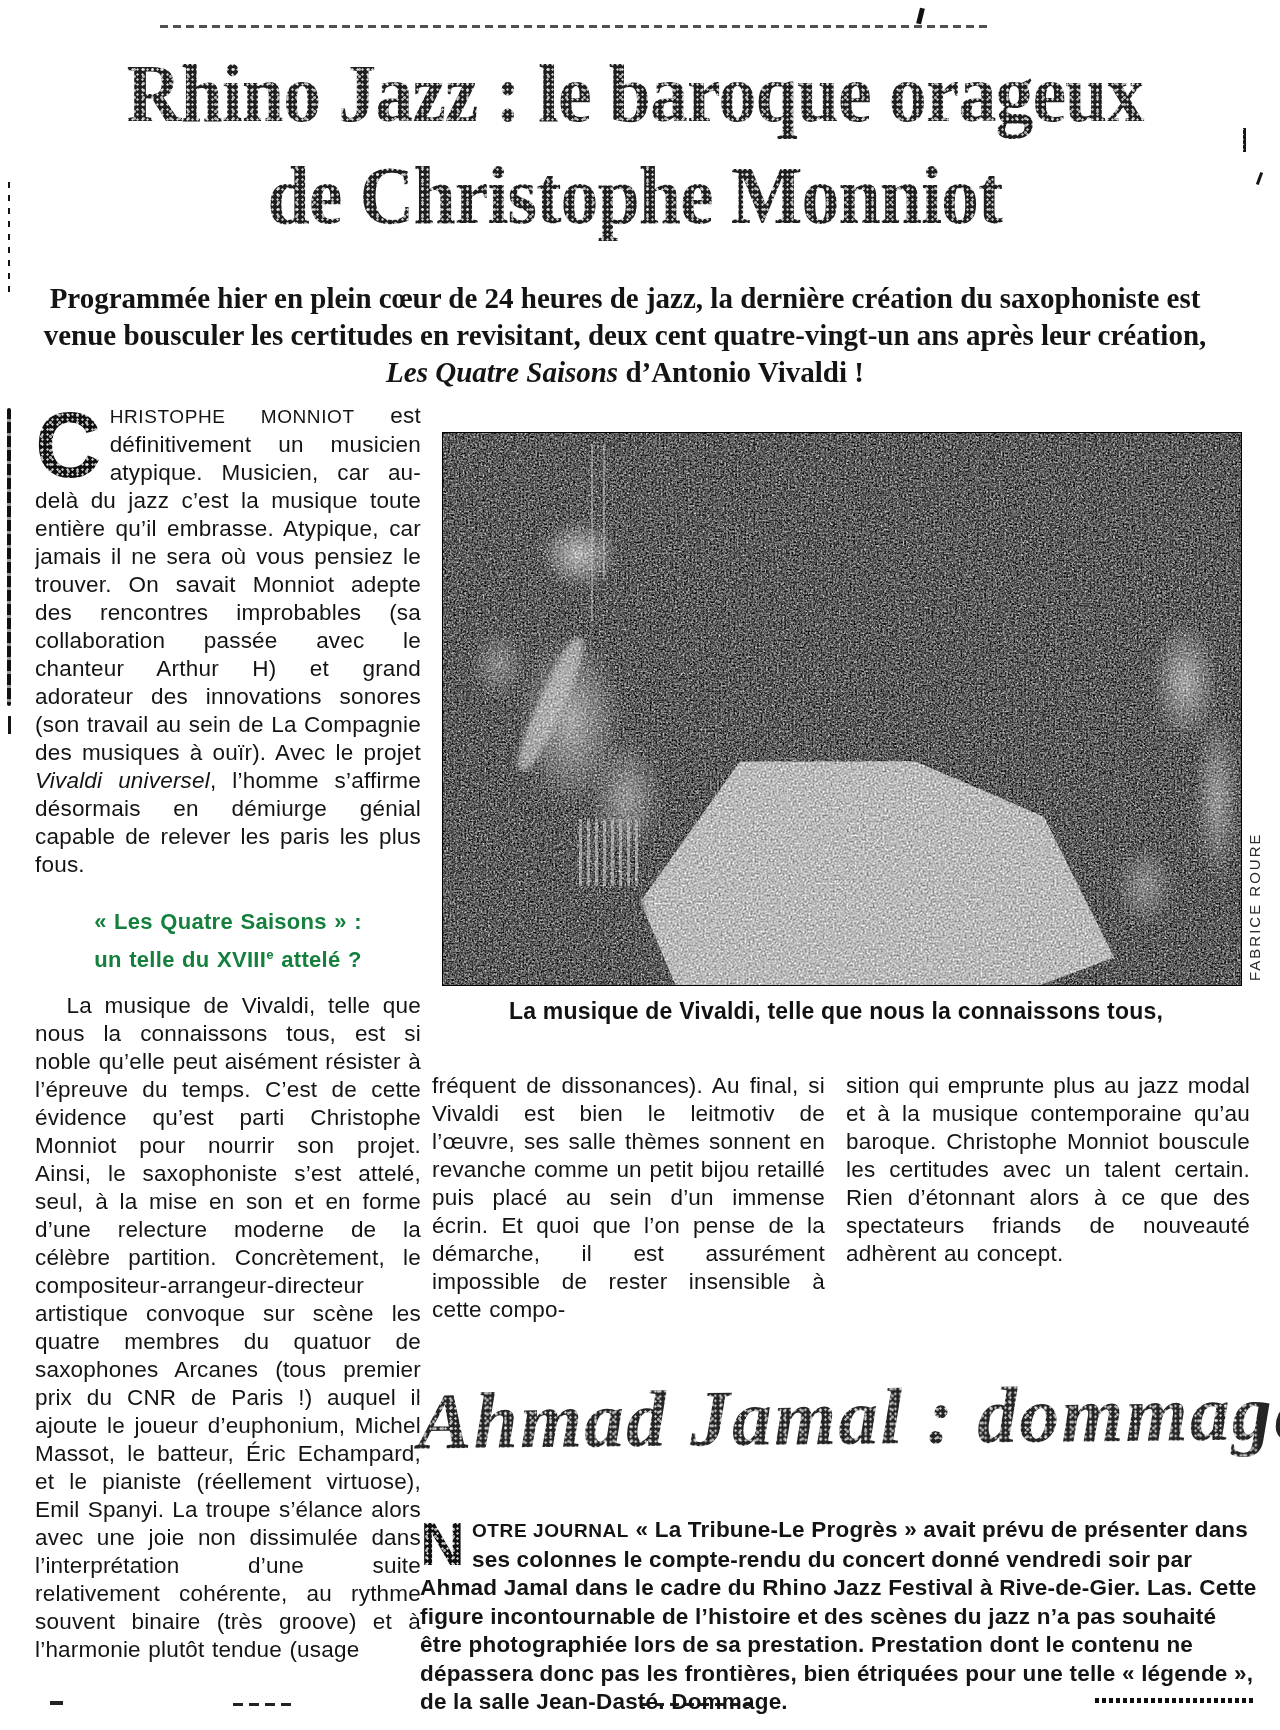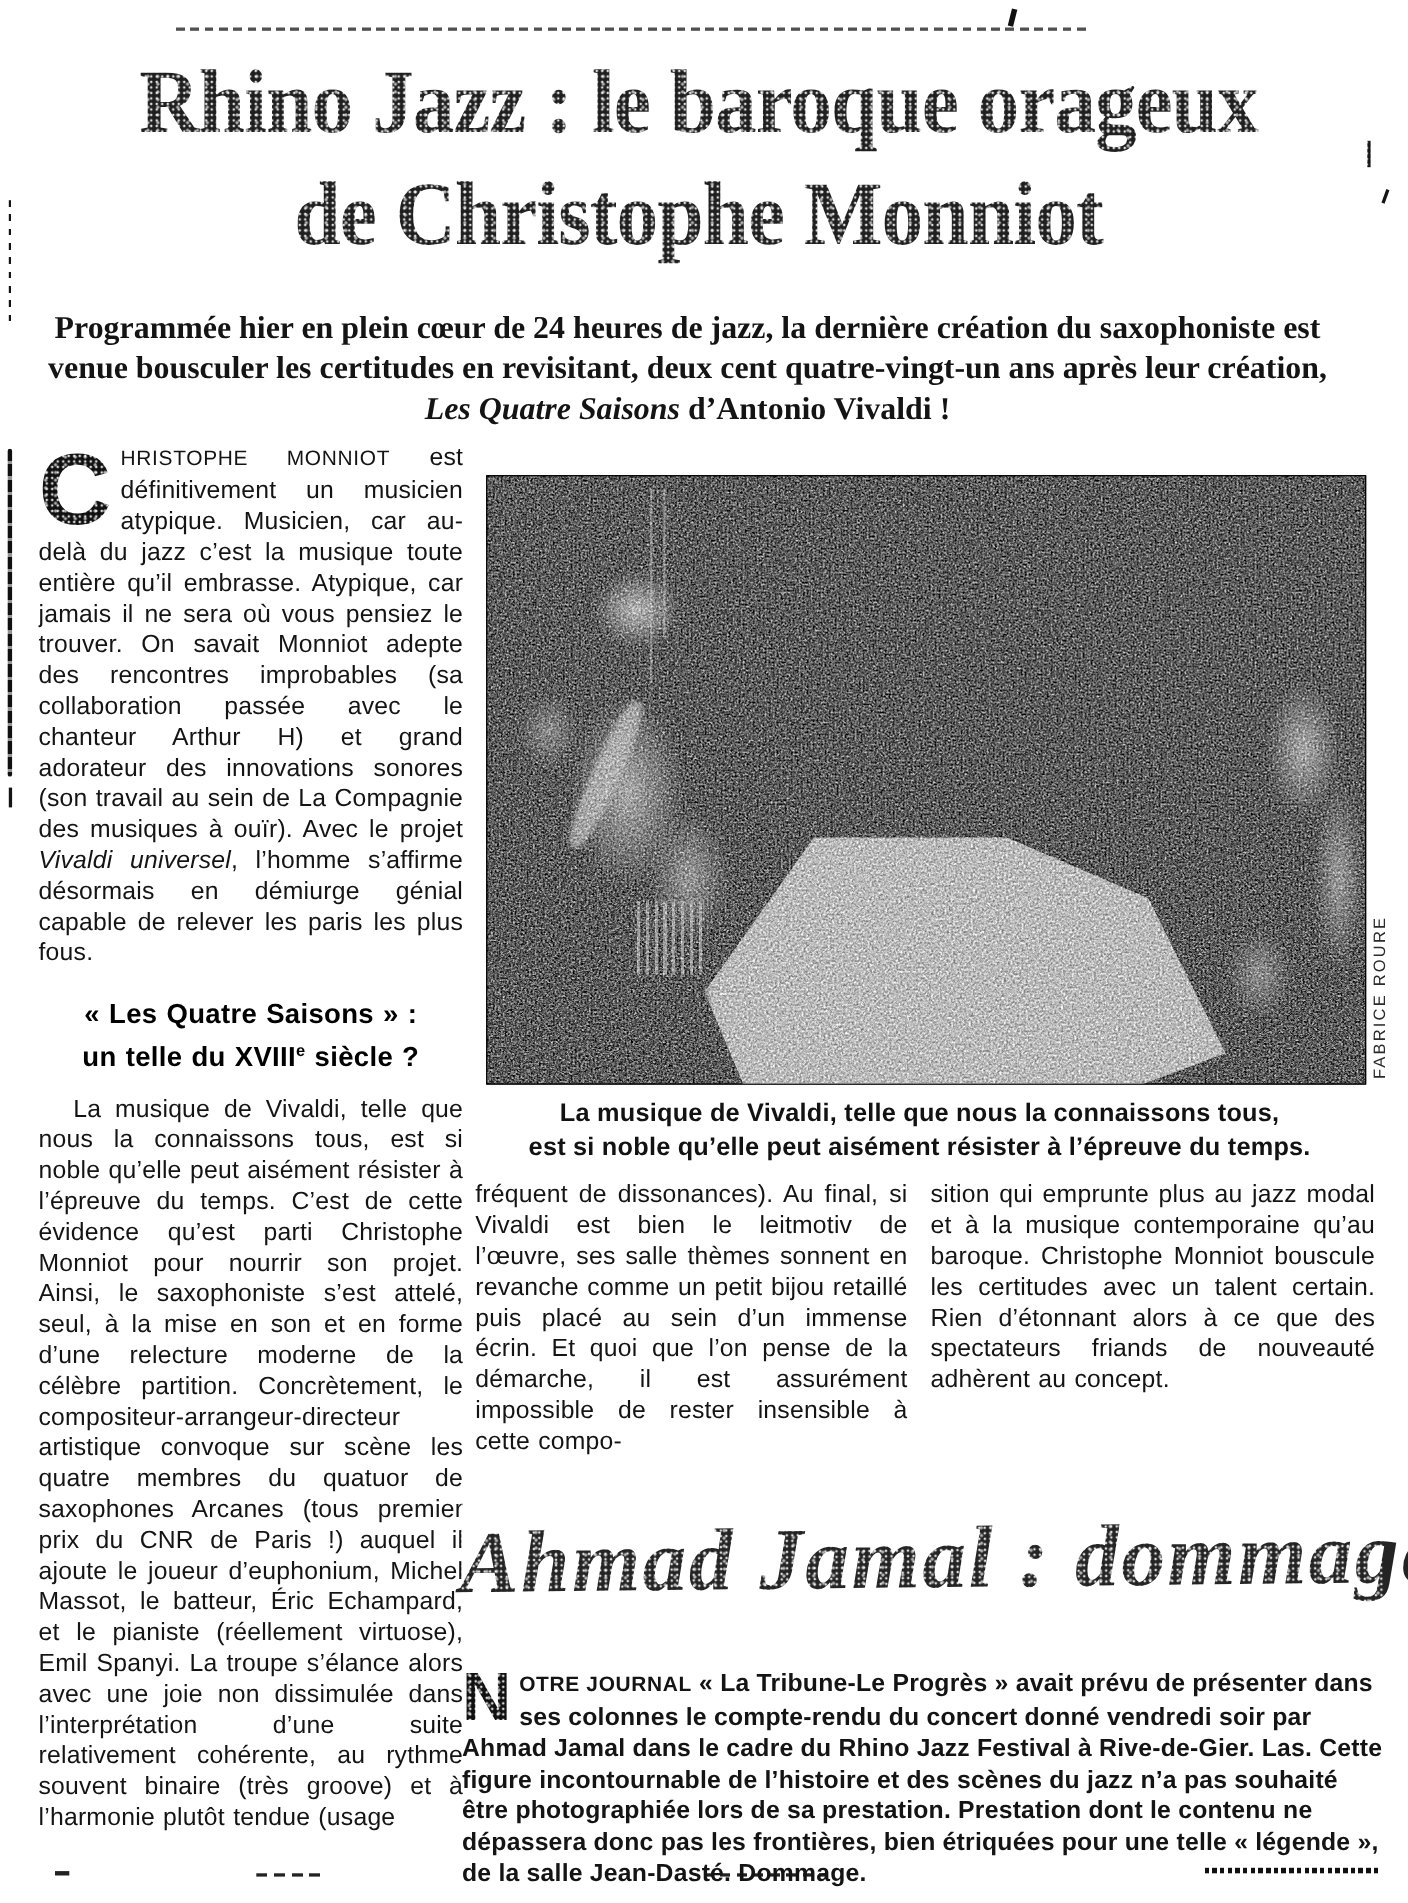--- a/index.html
+++ b/index.html
@@ -67,21 +67,21 @@
   .indent{text-indent:1.4em;}
 
   .dropcap{
     float:left;font-family:"Liberation Sans",sans-serif;font-weight:700;
     font-size:92px;line-height:78px;padding:4px 8px 0 0;color:#101010;
   }
   .lead-caps{font-size:19px;letter-spacing:.6px;font-weight:400;text-align:center;}
 
   .subhead{
     margin:26px 0 16px;text-align:center;font-weight:700;
-    font-size:25px;line-height:33px;letter-spacing:.3px;color:#000000;text-indent:0;
+    font-size:22px;line-height:33px;letter-spacing:.3px;color:#15803d;text-indent:0;
   }
   .subhead sup{font-size:60%;vertical-align:super;}
 
   .signature{text-align:right;margin-top:14px !important;padding-right:6px;
     font-size:22px;letter-spacing:1px;}
 
   
   .photo{
     position:absolute;left:442px;top:432px;width:798px;height:552px;
     background:#070707;overflow:hidden;border:1px solid #000;
@@ -171,21 +171,21 @@
     <span class="hl">de Christophe Monniot</span>
   </h1>
 
   <p class="standfirst"><span>Programmée hier en plein cœur de 24 heures de jazz, la dernière création du saxophoniste est venue bousculer les certitudes en revisitant, deux cent quatre-vingt-un ans après leur création, </span><span class="it">Les Quatre Saisons</span><span> d’Antonio Vivaldi !</span></p>
 
   <div class="col col1">
     <p class="para"><span class="dropcap halftone">C</span><span class="lead-caps">HRISTOPHE MONNIOT</span><span> est définitivement un musicien atypique. Musicien, car au-delà du jazz c’est la musique toute entière qu’il embrasse. Atypique, car jamais il ne sera où vous pensiez le trouver. On savait Monniot adepte des rencontres improbables (sa collaboration passée avec le chanteur Arthur H) et grand adorateur des innovations sonores (son travail au sein de La Compagnie des musiques à ouïr). Avec le projet </span><span class="it">Vivaldi universel</span><span>, l’homme s’affirme désormais en démiurge génial capable de relever les paris les plus fous.</span></p>
 
     <h2 class="subhead">
       <span>« Les Quatre Saisons » :</span><br>
-      <span>un telle du XVIII</span><sup>e</sup><span> siècle ?</span>
+      <span>un telle du XVIII</span><sup>e</sup><span> attelé ?</span>
     </h2>
 
     <p class="para indent">La musique de Vivaldi, telle que nous la connaissons tous, est si noble qu’elle peut aisément résister à l’épreuve du temps. C’est de cette évidence qu’est parti Christophe Monniot pour nourrir son projet. Ainsi, le saxophoniste s’est attelé, seul, à la mise en son et en forme d’une relecture moderne de la célèbre partition. Concrètement, le compositeur-arrangeur-directeur artistique convoque sur scène les quatre membres du quatuor de saxophones Arcanes (tous premier prix du CNR de Paris !) auquel il ajoute le joueur d’euphonium, Michel Massot, le batteur, Éric Echampard, et le pianiste (réellement virtuose), Emil Spanyi. La troupe s’élance alors avec une joie non dissimulée dans l’interprétation d’une suite relativement cohérente, au rythme souvent binaire (très groove) et à l’harmonie plutôt tendue (usage</p>
   </div>
 
   <div class="photo">
     <div class="ph-layer ph-figure"></div>
     <div class="ph-sax"></div>
     <div class="ph-mic1"></div>
     <div class="ph-mic2"></div>
@@ -205,21 +205,20 @@
       </defs>
       <rect width="100%" height="100%" filter="url(#gw)" opacity="0.85"></rect>
       <rect width="100%" height="100%" filter="url(#gb)" opacity="0.5"></rect>
     </svg>
   </div>
 
   <div class="credit">FABRICE ROURE</div>
 
   <p class="caption">
     <span>La musique de Vivaldi, telle que nous la connaissons tous,</span>
-    <span>est si noble qu’elle peut aisément résister à l’épreuve du temps.</span>
   </p>
 
   <div class="col col2">
     <p>fréquent de dissonances). Au final, si Vivaldi est bien le leitmotiv de l’œuvre, ses salle thèmes sonnent en revanche comme un petit bijou retaillé puis placé au sein d’un immense écrin. Et quoi que l’on pense de la démarche, il est assurément impossible de rester insensible à cette compo-</p>
   </div>
 
   <div class="col col3">
     <p>sition qui emprunte plus au jazz modal et à la musique contemporaine qu’au baroque. Christophe Monniot bouscule les certitudes avec un talent certain. Rien d’étonnant alors à ce que des spectateurs friands de nouveauté adhèrent au concept.</p>
   </div>
 

